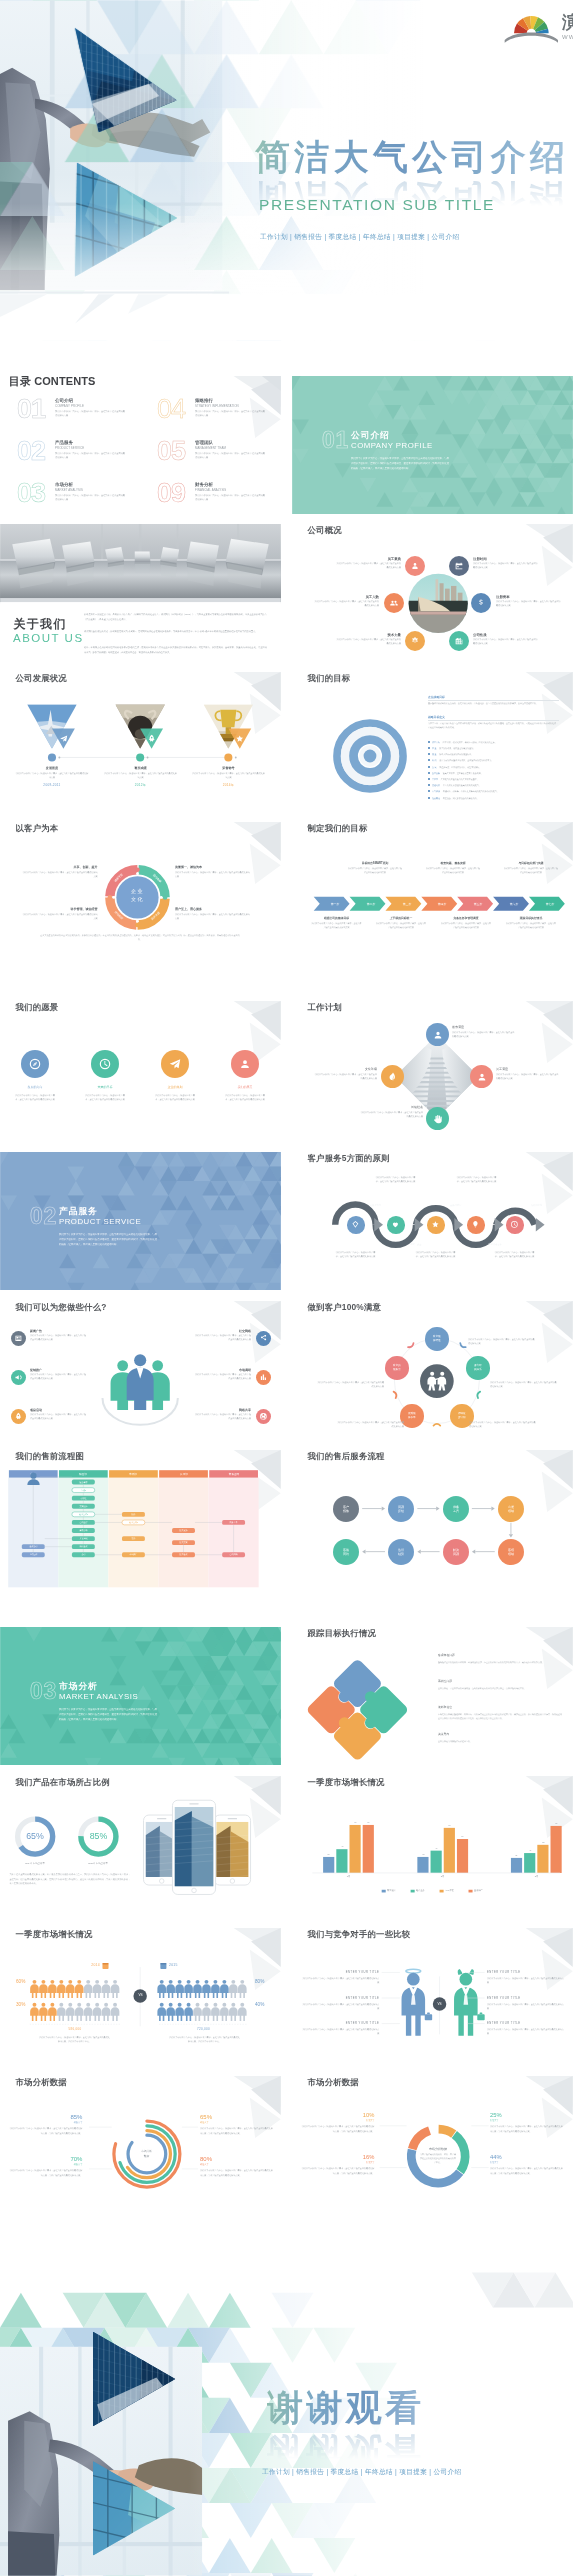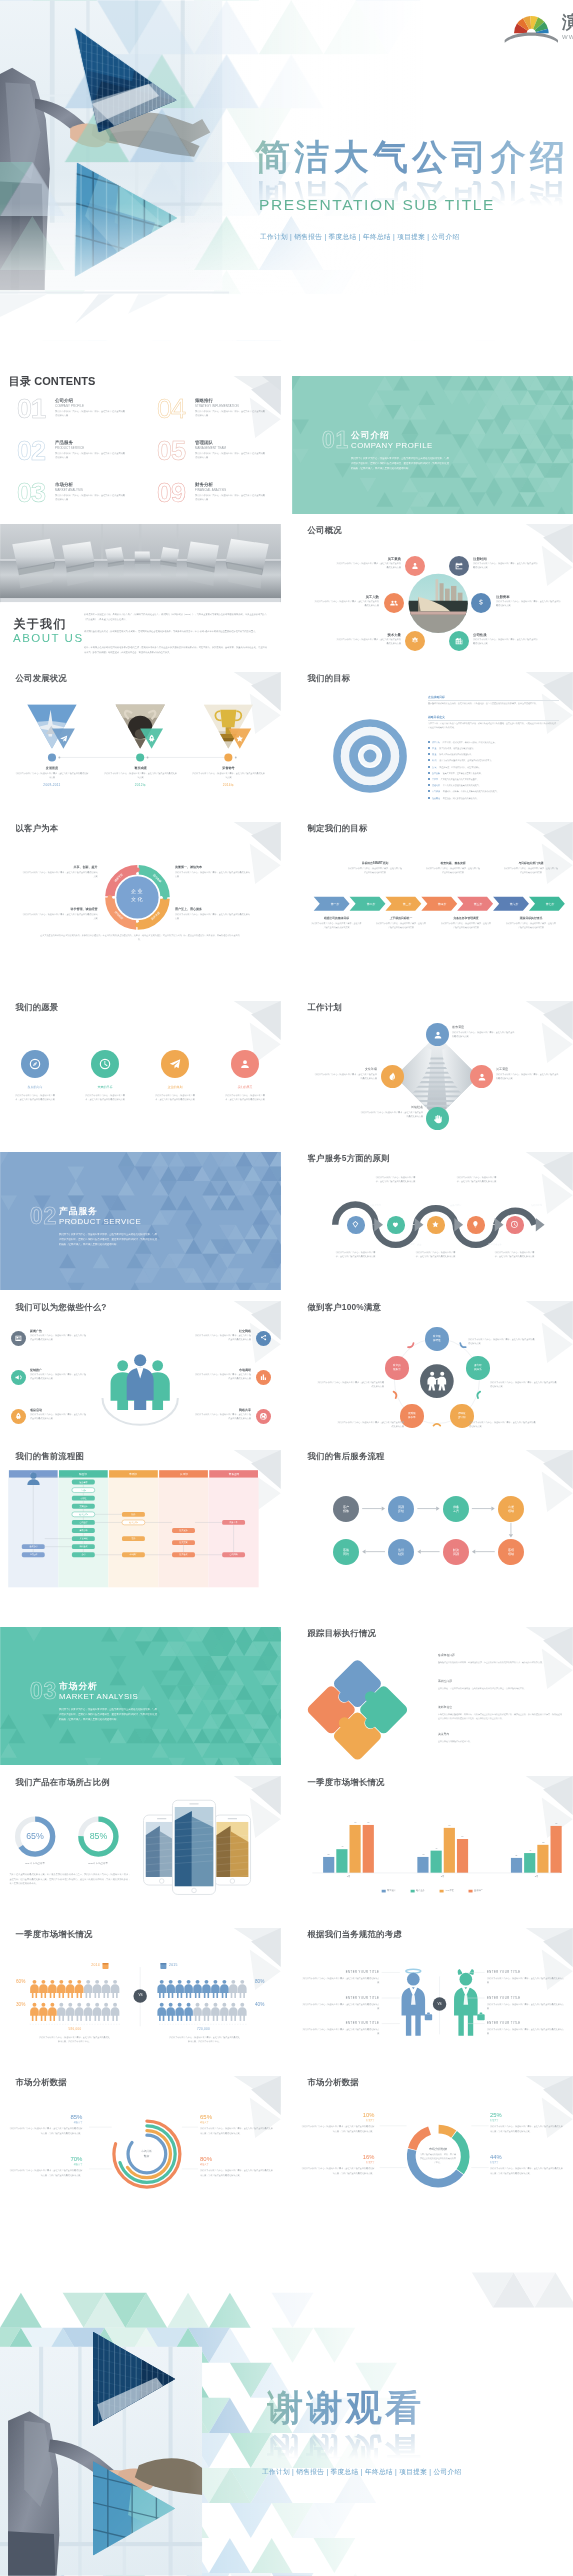--- a/index.html
+++ b/index.html
@@ -2124,21 +2124,21 @@
         <div style="position:absolute;left:169px;top:107px;width:71px;text-align:center;font-size:2.1px;line-height:2;color:#a9aeb3;">我们致力于以客户为中心，快速响应客户需求，全程为客户提供全面的最优化解决方案。我们致力于以客户中心。</div>
       </div>
   </div>
 
   <div class="slide right r10">
     <svg class="corner" viewBox="0 0 118 92">
       <polygon points="48,0 118,0 118,46" fill="#eef1f3"></polygon>
         <polygon points="118,0 118,58 74,20" fill="#e3e7ea"></polygon>
       <polygon points="72,32 118,64 80,92" fill="#f3f5f6"></polygon>
     </svg>
-    <div class="stitle">根据我们当务规范的考虑</div>
+    <div class="stitle">我们与竞争对手的一些比较</div>
     <div id="versus-body">
         <svg width="281" height="138" viewBox="0 0 417 205" style="position:absolute;left:0;top:0">
           <g>
             <ellipse cx="180" cy="64" rx="11" ry="2.8" fill="none" stroke="#9ecfe8" stroke-width="2.4"></ellipse>
             <circle cx="180" cy="76" r="9.4" fill="#6f9cc8"></circle>
             <path d="M180,88 c-11,0 -17.5,7 -17.5,18 v24 h6.5 l0,30 h8 l0,-30 h6 l0,30 h8 l0,-30 h6.5 v-24 c0,-11 -6.5,-18 -17.5,-18z" fill="#6f9cc8"></path>
             <path d="M174,88 l6,14 l6,-14 l-3.2,-1 l-2.8,4 l-2.8,-4z" fill="#ffffff"></path>
             <path d="M178,100 h4 l1.4,14 h-6.8 z" fill="#ffffff" opacity=".9"></path>
             <rect x="197" y="128" width="11" height="9" rx="1.2" fill="#6f9cc8"></rect>
             <rect x="200.5" y="125.5" width="4" height="2.6" rx="0.8" fill="#6f9cc8"></rect>

